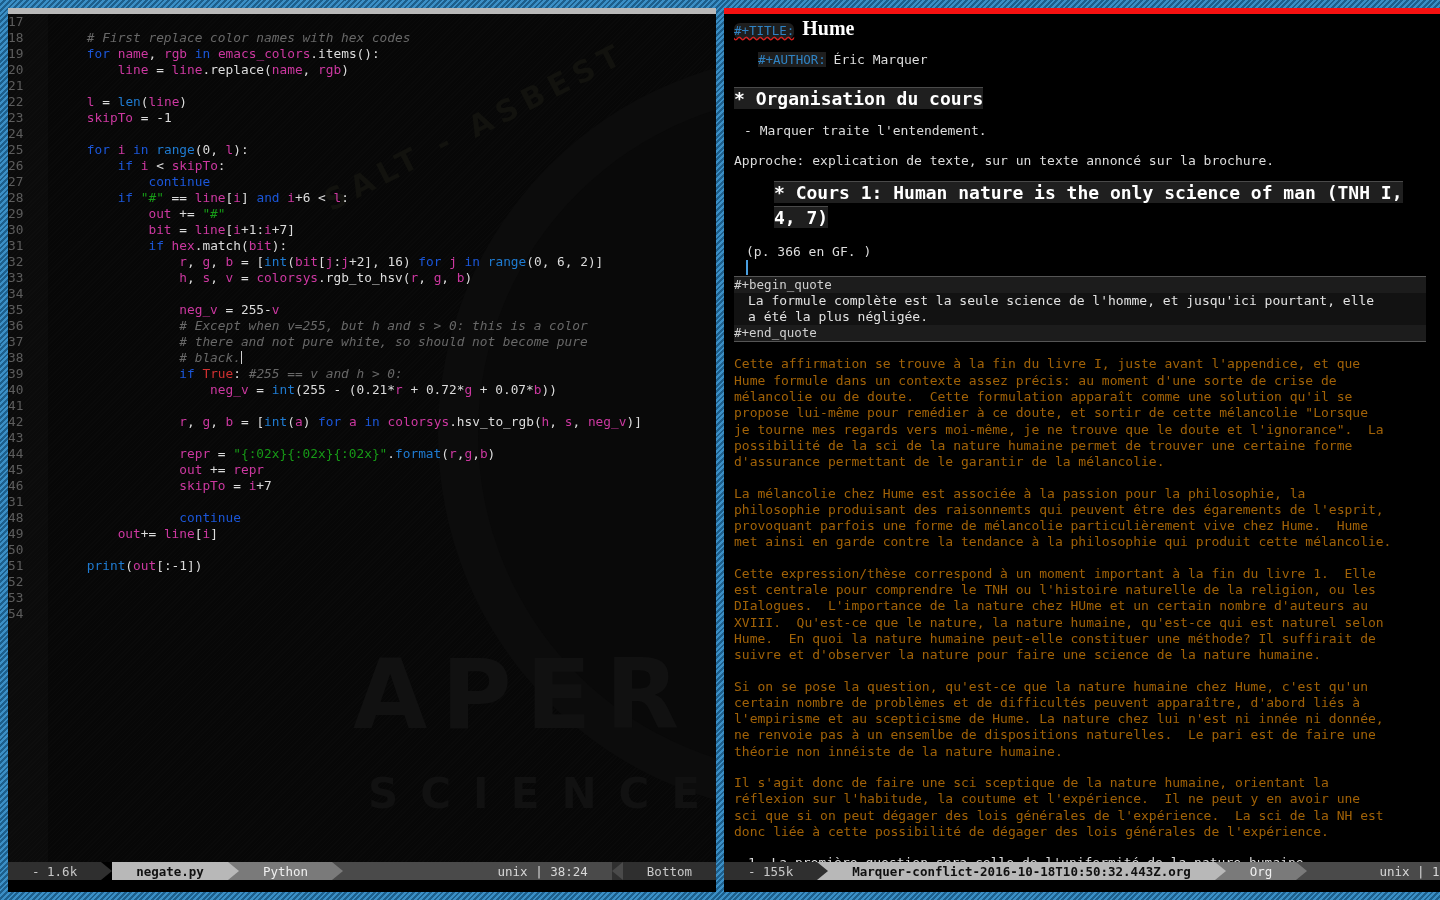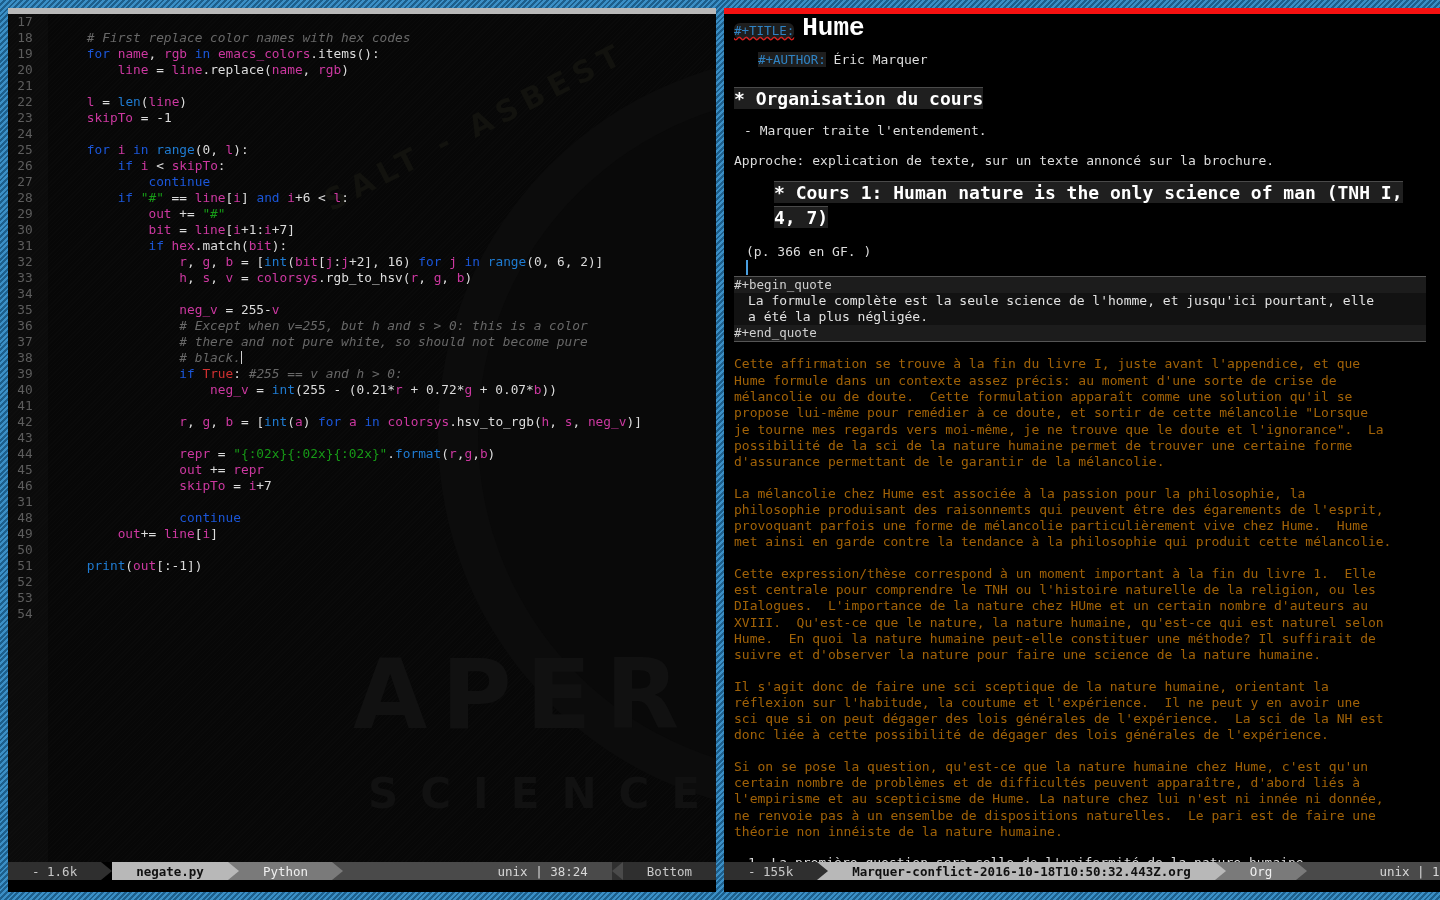--- a/index.html
+++ b/index.html
@@ -97,21 +97,21 @@
 
   
   .code-area {
     position: absolute; inset: 0;
     display: flex;
     font-size: 12.8px;
     line-height: 16px;
   }
   .gutter {
     flex: 0 0 34px;
-    text-align: center;
+    text-align: left;
     padding-right: 6px;
     color: #5d5d5d;
     background: rgba(255,255,255,0.018);
     user-select: none;
   }
   .gutter div { height: 16px; }
   .code-lines {
     flex: 1 1 auto;
     padding-left: 8px;
     color: #dcdcdc;
@@ -144,22 +144,22 @@
     color: #dcdcdc;
     overflow: hidden;
   }
   .org-kw {
     color: #2f83c4;
     background: #1e1e1e;
     font-size: 12.5px;
   }
   .spell { text-decoration: underline wavy #e02020; text-decoration-skip-ink: none; border-radius: 6px; }
   .org-title {
-    font-family: Liberation Mono, monospace;
-    font-size: 26px;
+    font-family: Liberation Serif, serif;
+    font-size: 20px;
     font-weight: bold;
     color: #ffffff;
     letter-spacing: 0px;
   }
   .line-title { display: flex; align-items: baseline; gap: 8px; height: 32px; }
   .line-author { height: 22px; font-size: 13px; color: #d8d8d8; margin-left: 24px; }
   .line-author .val { color: #dcdcdc; }
 
   .h1 {
     font-size: 18px;
@@ -395,29 +395,29 @@
           <div class="org-p">La mélancolie chez Hume est associée à la passion pour la philosophie, la
 philosophie produisant des raisonnemts qui peuvent être des égarements de l'esprit,
 provoquant parfois une forme de mélancolie particulièrement vive chez Hume.  Hume
 met ainsi en garde contre la tendance à la philosophie qui produit cette mélancolie.</div>
           <div class="org-p">Cette expression/thèse correspond à un moment important à la fin du livre 1.  Elle
 est centrale pour comprendre le TNH ou l'histoire naturelle de la religion, ou les
 DIalogues.  L'importance de la nature chez HUme et un certain nombre d'auteurs au
 XVIII.  Qu'est-ce que le nature, la nature humaine, qu'est-ce qui est naturel selon
 Hume.  En quoi la nature humaine peut-elle constituer une méthode? Il suffirait de
 suivre et d'observer la nature pour faire une science de la nature humaine.</div>
-          <div class="org-p">Il s'agit donc de faire une sci sceptique de la nature humaine, orientant la
-réflexion sur l'habitude, la coutume et l'expérience.  Il ne peut y en avoir une
-sci que si on peut dégager des lois générales de l'expérience.  La sci de la NH est
-donc liée à cette possibilité de dégager des lois générales de l'expérience.</div>
           <div class="org-p">Si on se pose la question, qu'est-ce que la nature humaine chez Hume, c'est qu'un
 certain nombre de problèmes et de difficultés peuvent apparaître, d'abord liés à
 l'empirisme et au scepticisme de Hume. La nature chez lui n'est ni innée ni donnée,
 ne renvoie pas à un ensemlbe de dispositions naturelles.  Le pari est de faire une
 théorie non innéiste de la nature humaine.</div>
+          <div class="org-p">Il s'agit donc de faire une sci sceptique de la nature humaine, orientant la
+réflexion sur l'habitude, la coutume et l'expérience.  Il ne peut y en avoir une
+sci que si on peut dégager des lois générales de l'expérience.  La sci de la NH est
+donc liée à cette possibilité de dégager des lois générales de l'expérience.</div>
         </div>
 
       <div class="cut-line">1. La première question sera celle de l'uniformité de la nature humaine.</div>
     </div>
   </div>
 
   <div class="modeline">
     <div class="ml-bar">
       <div class="seg seg-size">- 155k</div>
       <svg class="arrow" viewBox="0 0 11 18" preserveAspectRatio="none">

